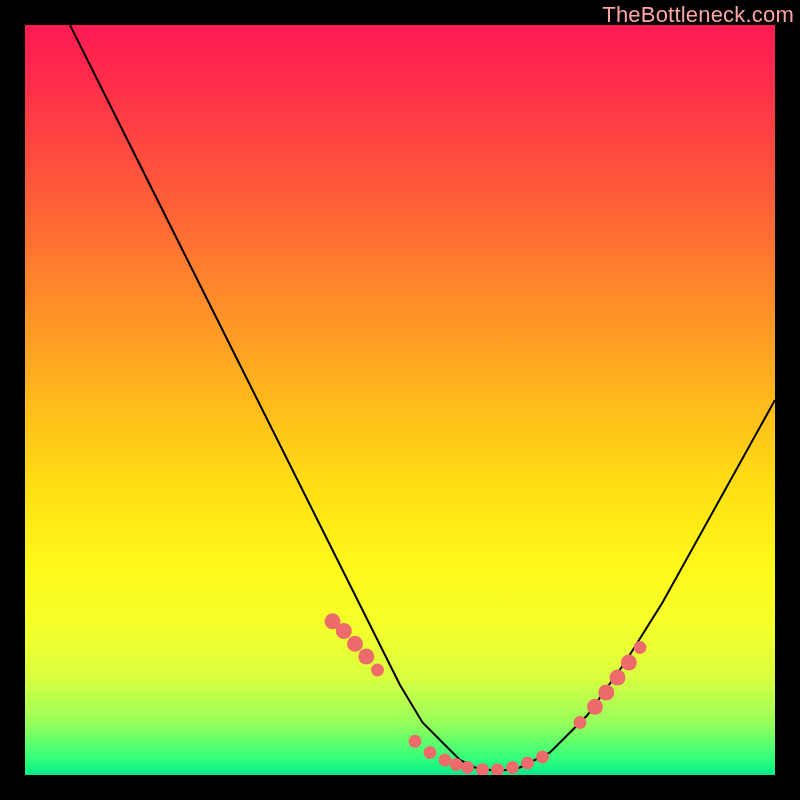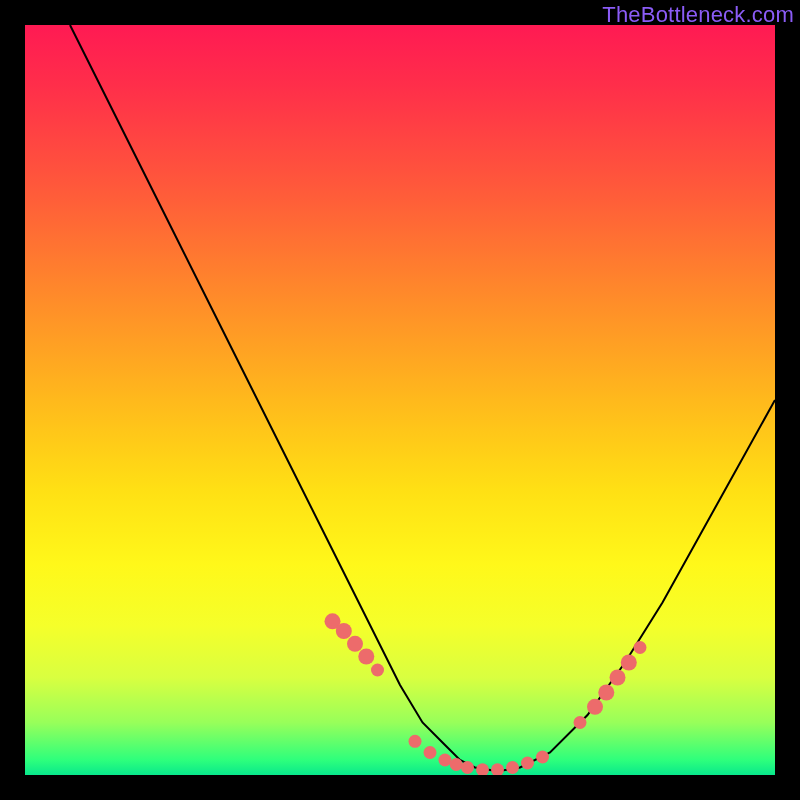--- a/index.html
+++ b/index.html
@@ -35,21 +35,21 @@
       #d9ff40 87%,
       #98ff5a 93%,
       #2eff7c 98%,
       #08e88c 100%
     );
   }
   .watermark {
     position: absolute;
     right: 6px;
     top: 2px;
-    color: #8b5cf6;
+    color: #fca5a5;
     font-size: 22px;
     font-weight: 500;
     letter-spacing: 0.2px;
     user-select: none;
   }
   svg.curve {
     position: absolute;
     inset: 0;
   }
   .curve-path {

